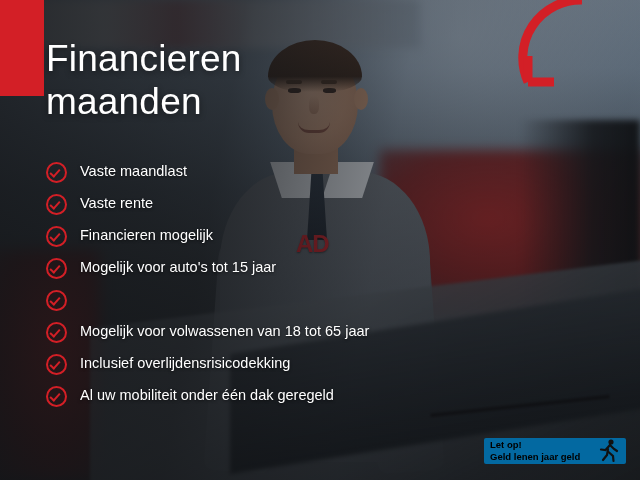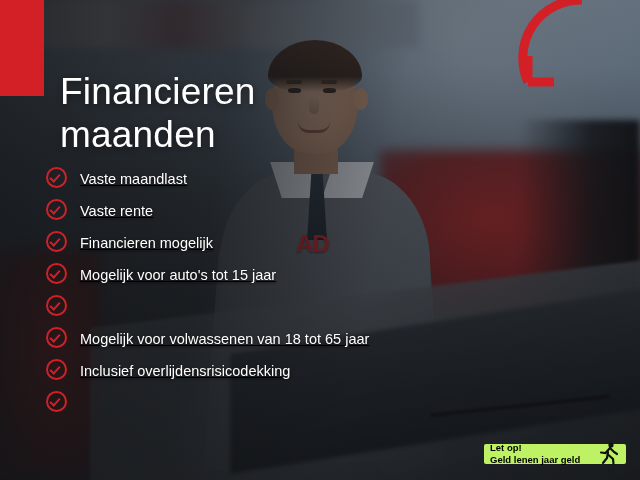--- a/index.html
+++ b/index.html
@@ -174,41 +174,39 @@
     position: absolute; left: 0; top: 0; width: 44px; height: 96px;
     background: #d31f26;
   }
   .arc {
     position: absolute; right: 10px; top: -6px; width: 120px; height: 120px;
   }
   .arc svg { display: block; }
 
   
   .headline {
-    position: absolute; left: 60px; top: 38px;
+    position: absolute; left: 46px; top: 38px;
     color: #ffffff;
     font-size: 37px;
     line-height: 1.16;
     font-weight: 400;
     letter-spacing: 0.2px;
     text-shadow: 0 2px 6px rgba(0,0,0,0.45);
-    margin-top: 33px;
   }
 
   
   .bullets {
     position: absolute; left: 46px; top: 156px;
     width: 440px;
   }
   .bullet {
     display: flex;
-    align-items: flex-end;
+    align-items: center;
     height: 32px;
     margin-bottom: 0px;
-    text-decoration: underline;
   }
   .check {
     flex: 0 0 auto;
     width: 17px; height: 17px;
     border: 2px solid #d31f26;
     border-radius: 50%;
     position: relative;
     margin-right: 13px;
   }
   .check::after {
@@ -225,22 +223,22 @@
     font-size: 14.5px;
     line-height: 1.2;
     white-space: nowrap;
     text-shadow: 0 1px 3px rgba(0,0,0,0.6);
   }
 
   
   .warn {
     position: absolute;
     right: 14px; bottom: 16px;
-    width: 142px; height: 20px;
-    background: #bef264;
+    width: 142px; height: 26px;
+    background: #0369a1;
     border-radius: 2px;
     display: flex;
     align-items: center;
     padding: 0 6px;
     box-sizing: border-box;
   }
   .warn-text {
     flex: 1 1 auto;
     color: #000;
     font-size: 9.5px;
@@ -329,20 +327,21 @@
     <div class="bullet">
       <span class="check"></span>
       <span>Mogelijk voor volwassenen van 18 tot 65 jaar</span>
     </div>
     <div class="bullet">
       <span class="check"></span>
       <span>Inclusief overlijdensrisicodekking</span>
     </div>
     <div class="bullet">
       <span class="check"></span>
+      <span>Al uw mobiliteit onder één dak geregeld</span>
     </div>
   </div>
 
   <div class="warn">
     <div class="warn-text">
       <div>Let op!</div>
       <div>Geld lenen jaar geld</div>
     </div>
     <div class="warn-icon">
       <svg width="22" height="26" viewBox="0 0 22 26" aria-hidden="true">

